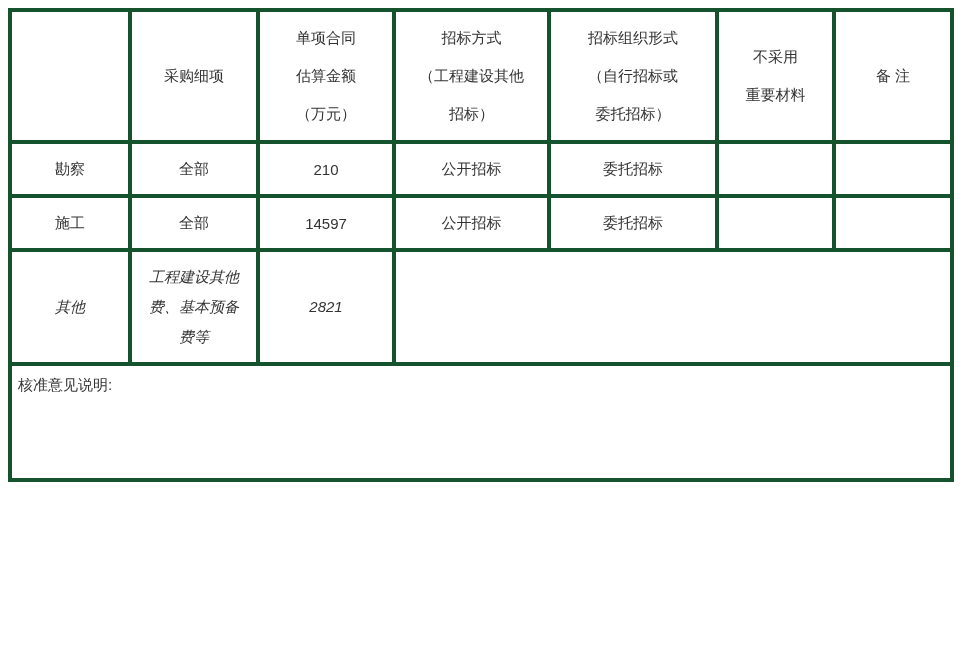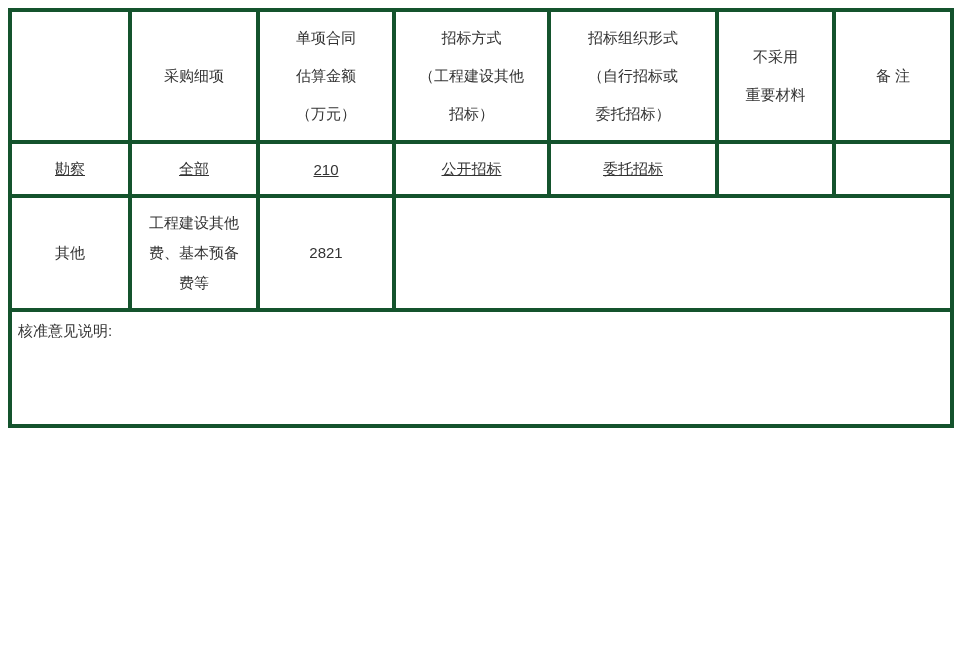--- a/index.html
+++ b/index.html
@@ -29,25 +29,25 @@
     white-space: pre-line;
     overflow: hidden;
     padding: 0;
   }
   tr.header-row td {
     height: 128px;
     line-height: 38px;
   }
   tr.data-row td {
     height: 50px;
-    text-decoration: underline;
   }
   tr.other-row td {
     height: 110px;
     line-height: 30px;
+    font-style: italic;
   }
   tr.footer-row td {
     height: 96px;
     text-align: left;
     vertical-align: top;
     padding: 8px 6px;
     line-height: 22px;
   }
 </style>
 </head>
@@ -87,20 +87,29 @@
       <td>勘察</td>
       <td>全部</td>
       <td>210</td>
       <td>公开招标</td>
       <td>委托招标</td>
       <td></td>
       <td></td>
     </tr>
 
 
+    <tr class="data-row">
+      <td>施工</td>
+      <td>全部</td>
+      <td>14597</td>
+      <td>公开招标</td>
+      <td>委托招标</td>
+      <td></td>
+      <td></td>
+    </tr>
 
 
 
 
     <tr class="other-row">
       <td>其他</td>
       <td>工程建设其他
 费、基本预备
 费等</td>
       <td>2821</td>

